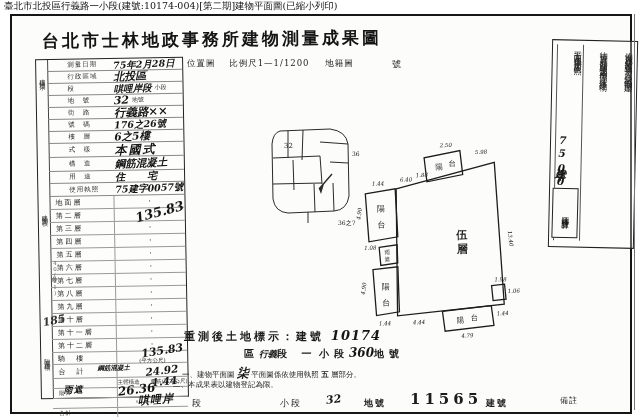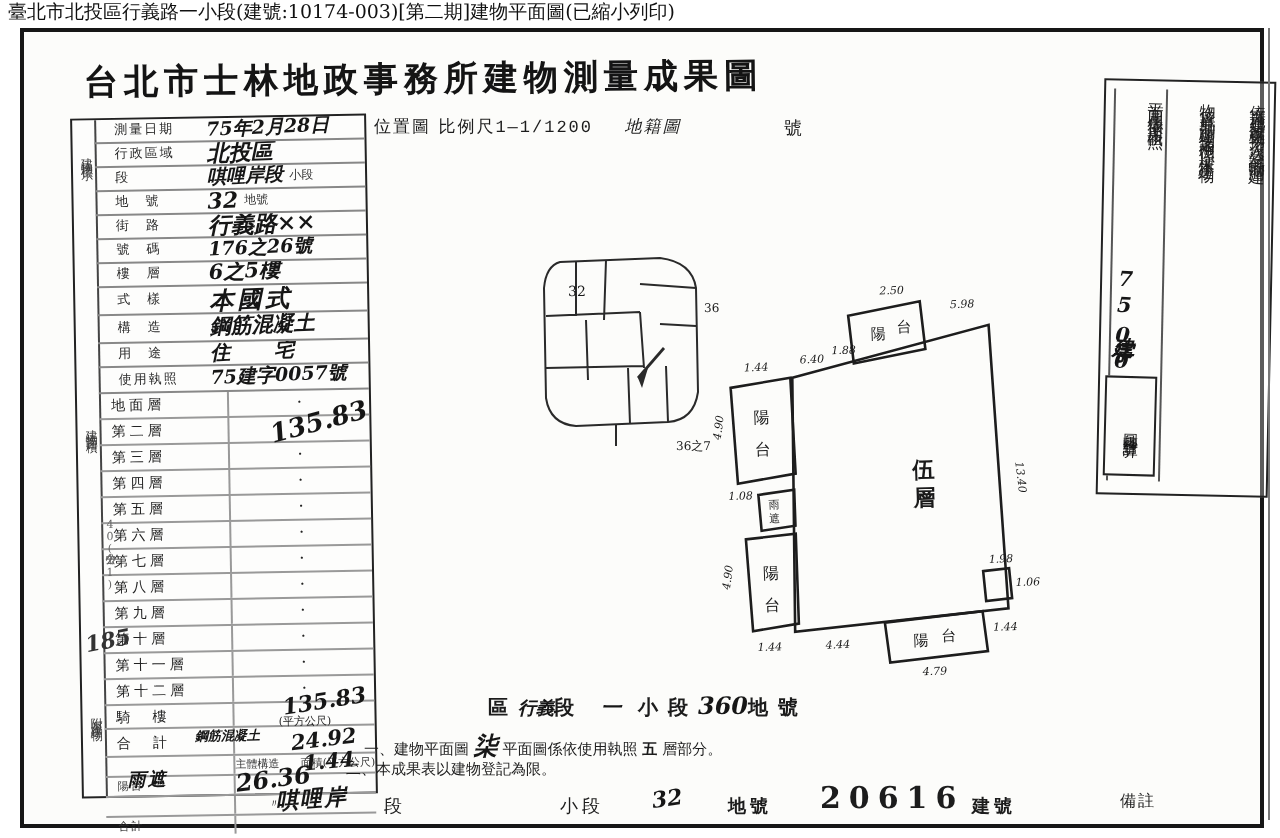--- a/index.html
+++ b/index.html
@@ -13,21 +13,21 @@
         background:#fcfcfa;}
   .caption{position:absolute;left:4px;top:0px;font-size:9.5px;color:#111;letter-spacing:0px;white-space:nowrap;}
   .doc-title{position:absolute;left:30px;top:12px;font-size:17px;font-weight:700;letter-spacing:3px;color:#141414;transform:rotate(-0.6deg);white-space:nowrap;}
   
   .ftable{position:absolute;left:26px;top:42px;width:146px;height:338px;border:1.5px solid #222;
           transform:rotate(-1deg);background:rgba(255,255,255,0.4);}
   .strip{position:absolute;left:0;top:0;width:11px;height:100%;border-right:0.8px solid #444;}
   .striplab{position:absolute;left:1px;font-size:6px;letter-spacing:2px;color:#333;writing-mode:vertical-rl;text-orientation:upright;}
   .rows{position:absolute;left:11px;top:0;right:0;}
   .frow{display:flex;align-items:center;border-bottom:0.6px solid #888;height:11px;overflow:hidden;}
-  .flab{width:46px;font-size:6.5px;letter-spacing:1px;padding-left:10px;color:#2a2a2a;white-space:nowrap;flex:none;}
+  .flab{width:46px;font-size:6.5px;letter-spacing:1px;padding-left:20px;color:#2a2a2a;white-space:nowrap;flex:none;}
   .fval{font-size:9.5px;white-space:nowrap;transform:rotate(-1.5deg);line-height:1;}
   .fsuf{font-size:6px;color:#333;margin-left:3px;white-space:nowrap;}
   .arow{display:flex;align-items:center;border-bottom:0.6px solid #999;height:12px;overflow:hidden;}
   .alab{width:58px;font-size:7px;letter-spacing:2px;padding-left:6px;color:#222;white-space:nowrap;flex:none;border-right:0.6px solid #999;height:100%;display:flex;align-items:center;}
   .adot{flex:1;text-align:center;font-size:7px;color:#222;}
   .xcell{font-size:5.5px;color:#333;white-space:nowrap;}
   
   .plan-wrap{position:absolute;left:338px;top:119px;width:200px;height:212px;transform:rotate(-2deg);}
   .sketch-wrap{position:absolute;left:246px;top:106px;width:108px;height:108px;}
   .rpanel{position:absolute;left:538px;top:24px;width:84px;height:206px;border:1.2px solid #222;transform:rotate(1.2deg);background:rgba(255,255,255,.3);}
@@ -37,30 +37,30 @@
          display:flex;align-items:center;justify-content:center;transform:rotate(1.5deg);background:#fcfcfa;}
   .edge2{position:absolute;left:634px;top:14px;width:1px;height:396px;background:#777;}
   svg text{font-family:"DejaVu Serif",serif;fill:#1a1a1a;}
   .dim{font-size:5.5px;font-style:italic;}
 </style>
 </head>
 <body>
 
 <div class="screen">
 
-  <div class="caption pr">臺北市北投區行義路一小段(建號:10174-003)[第二期]建物平面圖(已縮小列印)</div>
+  <div class="caption pr">臺北市北投區行義路一小段(建號:10174-004)[第二期]建物平面圖(已縮小列印)</div>
 
   <div class="page">
 
     <div class="doc-title pr">台北市士林地政事務所建物測量成果圖</div>
 
     <div class="abs pr" style="left:175px;top:42px;font-size:8.5px;letter-spacing:1px;white-space:nowrap;">
       <span>位置圖</span>
-      <span style="font-family:Liberation Mono, monospace;">比例尺1—1/1200</span>
-      <span style="margin-left:12px;font-style:italic;">地籍圖</span>
+      <span style="margin-left:10px;">比例尺1—1/1200</span>
+      <span style="margin-left:12px;">地籍圖</span>
     </div>
     <div class="abs pr" style="left:380px;top:42px;font-size:9px;">號</div>
 
     <div class="ftable">
       <div class="strip">
         <span class="striplab" style="top:14px;">建物標示</span>
         <span class="striplab" style="top:150px;">建物面積</span>
         <span class="striplab" style="top:294px;">附屬建物</span>
       </div>
       <div class="rows">
@@ -249,40 +249,44 @@
         <text class="dim" x="26" y="188">1.44</text>
         <text class="dim" x="60" y="188">4.44</text>
         <text class="dim" x="108" y="203">4.79</text>
         <text class="dim" x="144" y="182">1.44</text>
         <text class="dim" x="158" y="98" transform="rotate(85 158 98)">13.40</text>
         <text class="dim" x="143" y="148">1.98</text>
         <text class="dim" x="156" y="160">1.06</text>
       </svg>
     </div>
 
+    <div class="abs pr" style="left:172px;top:312px;font-size:11px;font-weight:700;letter-spacing:3px;white-space:nowrap;">
+      <span>重測後土地標示：建號</span>
+      <span class="hand" style="font-size:13px;letter-spacing:1px;">10174</span>
+    </div>
     <div class="abs pr" style="left:200px;top:330px;font-size:10px;font-weight:700;letter-spacing:5px;white-space:nowrap;padding-left:32px;">
       <span>區</span><span class="hand" style="font-size:9px;letter-spacing:0;">行義</span><span>段</span>
       <span class="hand" style="letter-spacing:0;">一</span>
       <span>小段</span><span class="hand" style="font-size:12px;letter-spacing:0;">360</span><span>地號</span>
     </div>
     <div class="abs pr" style="left:170px;top:349px;font-size:7.5px;white-space:nowrap;">
       <span>一、建物平面圖</span>
       <span class="hand" style="font-size:12px;">柒</span>
       <span>平面圖係依使用執照</span>
       <span style="font-weight:700;">五</span>
       <span>層部分。</span>
     </div>
     <div class="abs pr" style="left:161px;top:364px;font-size:7.5px;white-space:nowrap;text-align:center;">二、本成果表以建物登記為限。</div>
 
     <div class="abs hand" style="left:126px;top:376px;font-size:11px;transform:rotate(-4deg);letter-spacing:1px;">唭哩岸</div>
     <div class="abs pr" style="left:180px;top:381px;font-size:9px;">段</div>
     <div class="abs pr" style="left:268px;top:381px;font-size:9px;letter-spacing:2px;">小段</div>
     <div class="abs hand" style="left:314px;top:377px;font-size:11px;transform:rotate(-8deg);">32</div>
     <div class="abs pr" style="left:352px;top:381px;font-size:9px;letter-spacing:2px;font-weight:700;">地號</div>
-    <div class="abs pr" style="left:398px;top:374px;font-size:15px;font-weight:700;letter-spacing:4px;">20616</div>
+    <div class="abs pr" style="left:398px;top:374px;font-size:15px;font-weight:700;letter-spacing:4px;">11565</div>
     <div class="abs pr" style="left:474px;top:381px;font-size:9px;letter-spacing:2px;font-weight:700;">建號</div>
     <div class="abs pr" style="left:548px;top:379px;font-size:8px;letter-spacing:1px;">備註</div>
 
     <div class="rpanel">
       <div class="rcol" style="left:56px;border-left:none;">依實施建築改良物㐧一次登記係勘測建</div>
       <div class="rcol" style="left:30px;">物位置並勘測建物之兩側係一棟本建物</div>
       <div class="rcol" style="left:4px;">平面圖係依使用執照</div>
     </div>
     <div class="abs hand v" style="left:542px;top:118px;font-size:10.5px;transform:rotate(3deg);letter-spacing:1px;">75建字0057號</div>
     <div class="stamp">圖轉繪計算</div>

